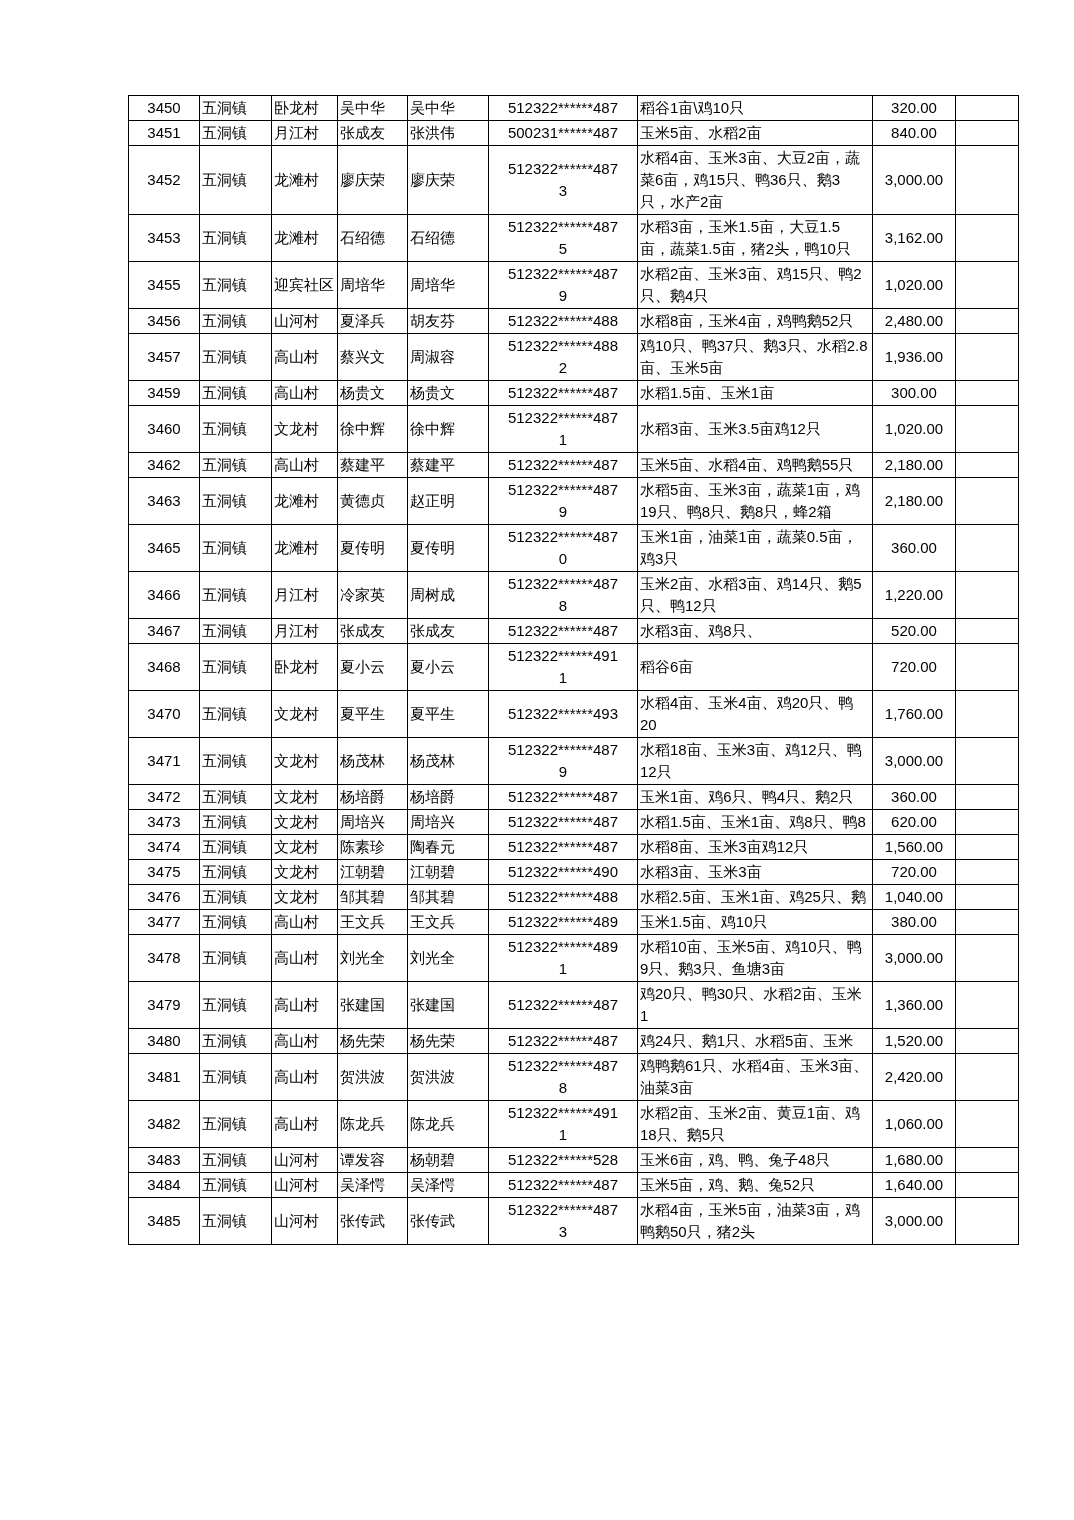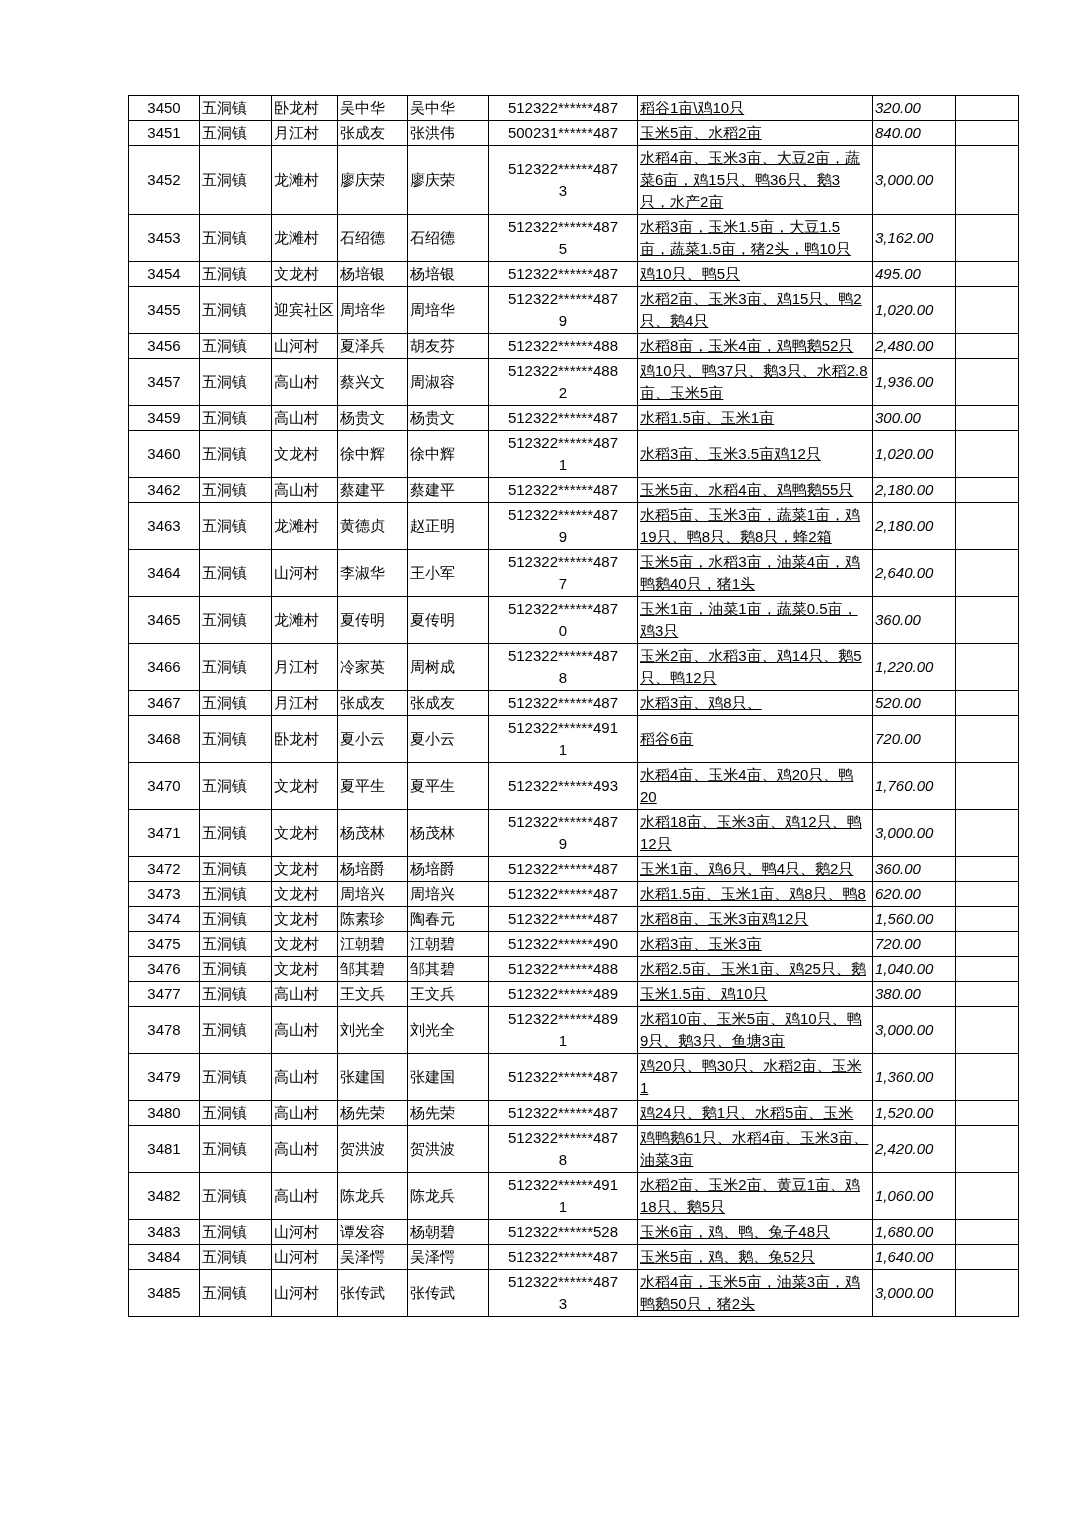--- a/index.html
+++ b/index.html
@@ -48,26 +48,24 @@
     text-align: center;
     color: #6d6d6d;
     font-size: 16px;
     white-space: pre-line;
     word-break: break-all;
     padding: 1px 1px;
   }
   td.c-items {
     text-align: left;
     padding: 1px 1px 1px 3px;
-    text-decoration: underline;
   }
   td.c-amount {
-    text-align: left;
+    text-align: center;
     padding-right: 6px;
-    font-style: italic;
   }
   td.c-blank {
     background: #ffffff;
   }
 </style>
 </head>
 <body>
 
 <div class="sheet">
   <table class="grid">
@@ -123,31 +121,20 @@
     <td class="c-village">龙滩村</td>
     <td class="c-name">石绍德</td>
     <td class="c-registrant">石绍德</td>
     <td class="c-id">512322******487
 5</td>
     <td class="c-items">水稻3亩，玉米1.5亩，大豆1.5亩，蔬菜1.5亩，猪2头，鸭10只</td>
     <td class="c-amount">3,162.00</td>
     <td class="c-blank"></td>
   </tr>
         <tr>
-    <td class="c-serial">3454</td>
-    <td class="c-town">五洞镇</td>
-    <td class="c-village">文龙村</td>
-    <td class="c-name">杨培银</td>
-    <td class="c-registrant">杨培银</td>
-    <td class="c-id">512322******487</td>
-    <td class="c-items">鸡10只、鸭5只</td>
-    <td class="c-amount">495.00</td>
-    <td class="c-blank"></td>
-  </tr>
-        <tr>
     <td class="c-serial">3455</td>
     <td class="c-town">五洞镇</td>
     <td class="c-village">迎宾社区</td>
     <td class="c-name">周培华</td>
     <td class="c-registrant">周培华</td>
     <td class="c-id">512322******487
 9</td>
     <td class="c-items">水稻2亩、玉米3亩、鸡15只、鸭2只、鹅4只</td>
     <td class="c-amount">1,020.00</td>
     <td class="c-blank"></td>
@@ -212,32 +199,20 @@
         <tr>
     <td class="c-serial">3463</td>
     <td class="c-town">五洞镇</td>
     <td class="c-village">龙滩村</td>
     <td class="c-name">黄德贞</td>
     <td class="c-registrant">赵正明</td>
     <td class="c-id">512322******487
 9</td>
     <td class="c-items">水稻5亩、玉米3亩，蔬菜1亩，鸡19只、鸭8只、鹅8只，蜂2箱</td>
     <td class="c-amount">2,180.00</td>
-    <td class="c-blank"></td>
-  </tr>
-        <tr>
-    <td class="c-serial">3464</td>
-    <td class="c-town">五洞镇</td>
-    <td class="c-village">山河村</td>
-    <td class="c-name">李淑华</td>
-    <td class="c-registrant">王小军</td>
-    <td class="c-id">512322******487
-7</td>
-    <td class="c-items">玉米5亩，水稻3亩，油菜4亩，鸡鸭鹅40只，猪1头</td>
-    <td class="c-amount">2,640.00</td>
     <td class="c-blank"></td>
   </tr>
         <tr>
     <td class="c-serial">3465</td>
     <td class="c-town">五洞镇</td>
     <td class="c-village">龙滩村</td>
     <td class="c-name">夏传明</td>
     <td class="c-registrant">夏传明</td>
     <td class="c-id">512322******487
 0</td>

